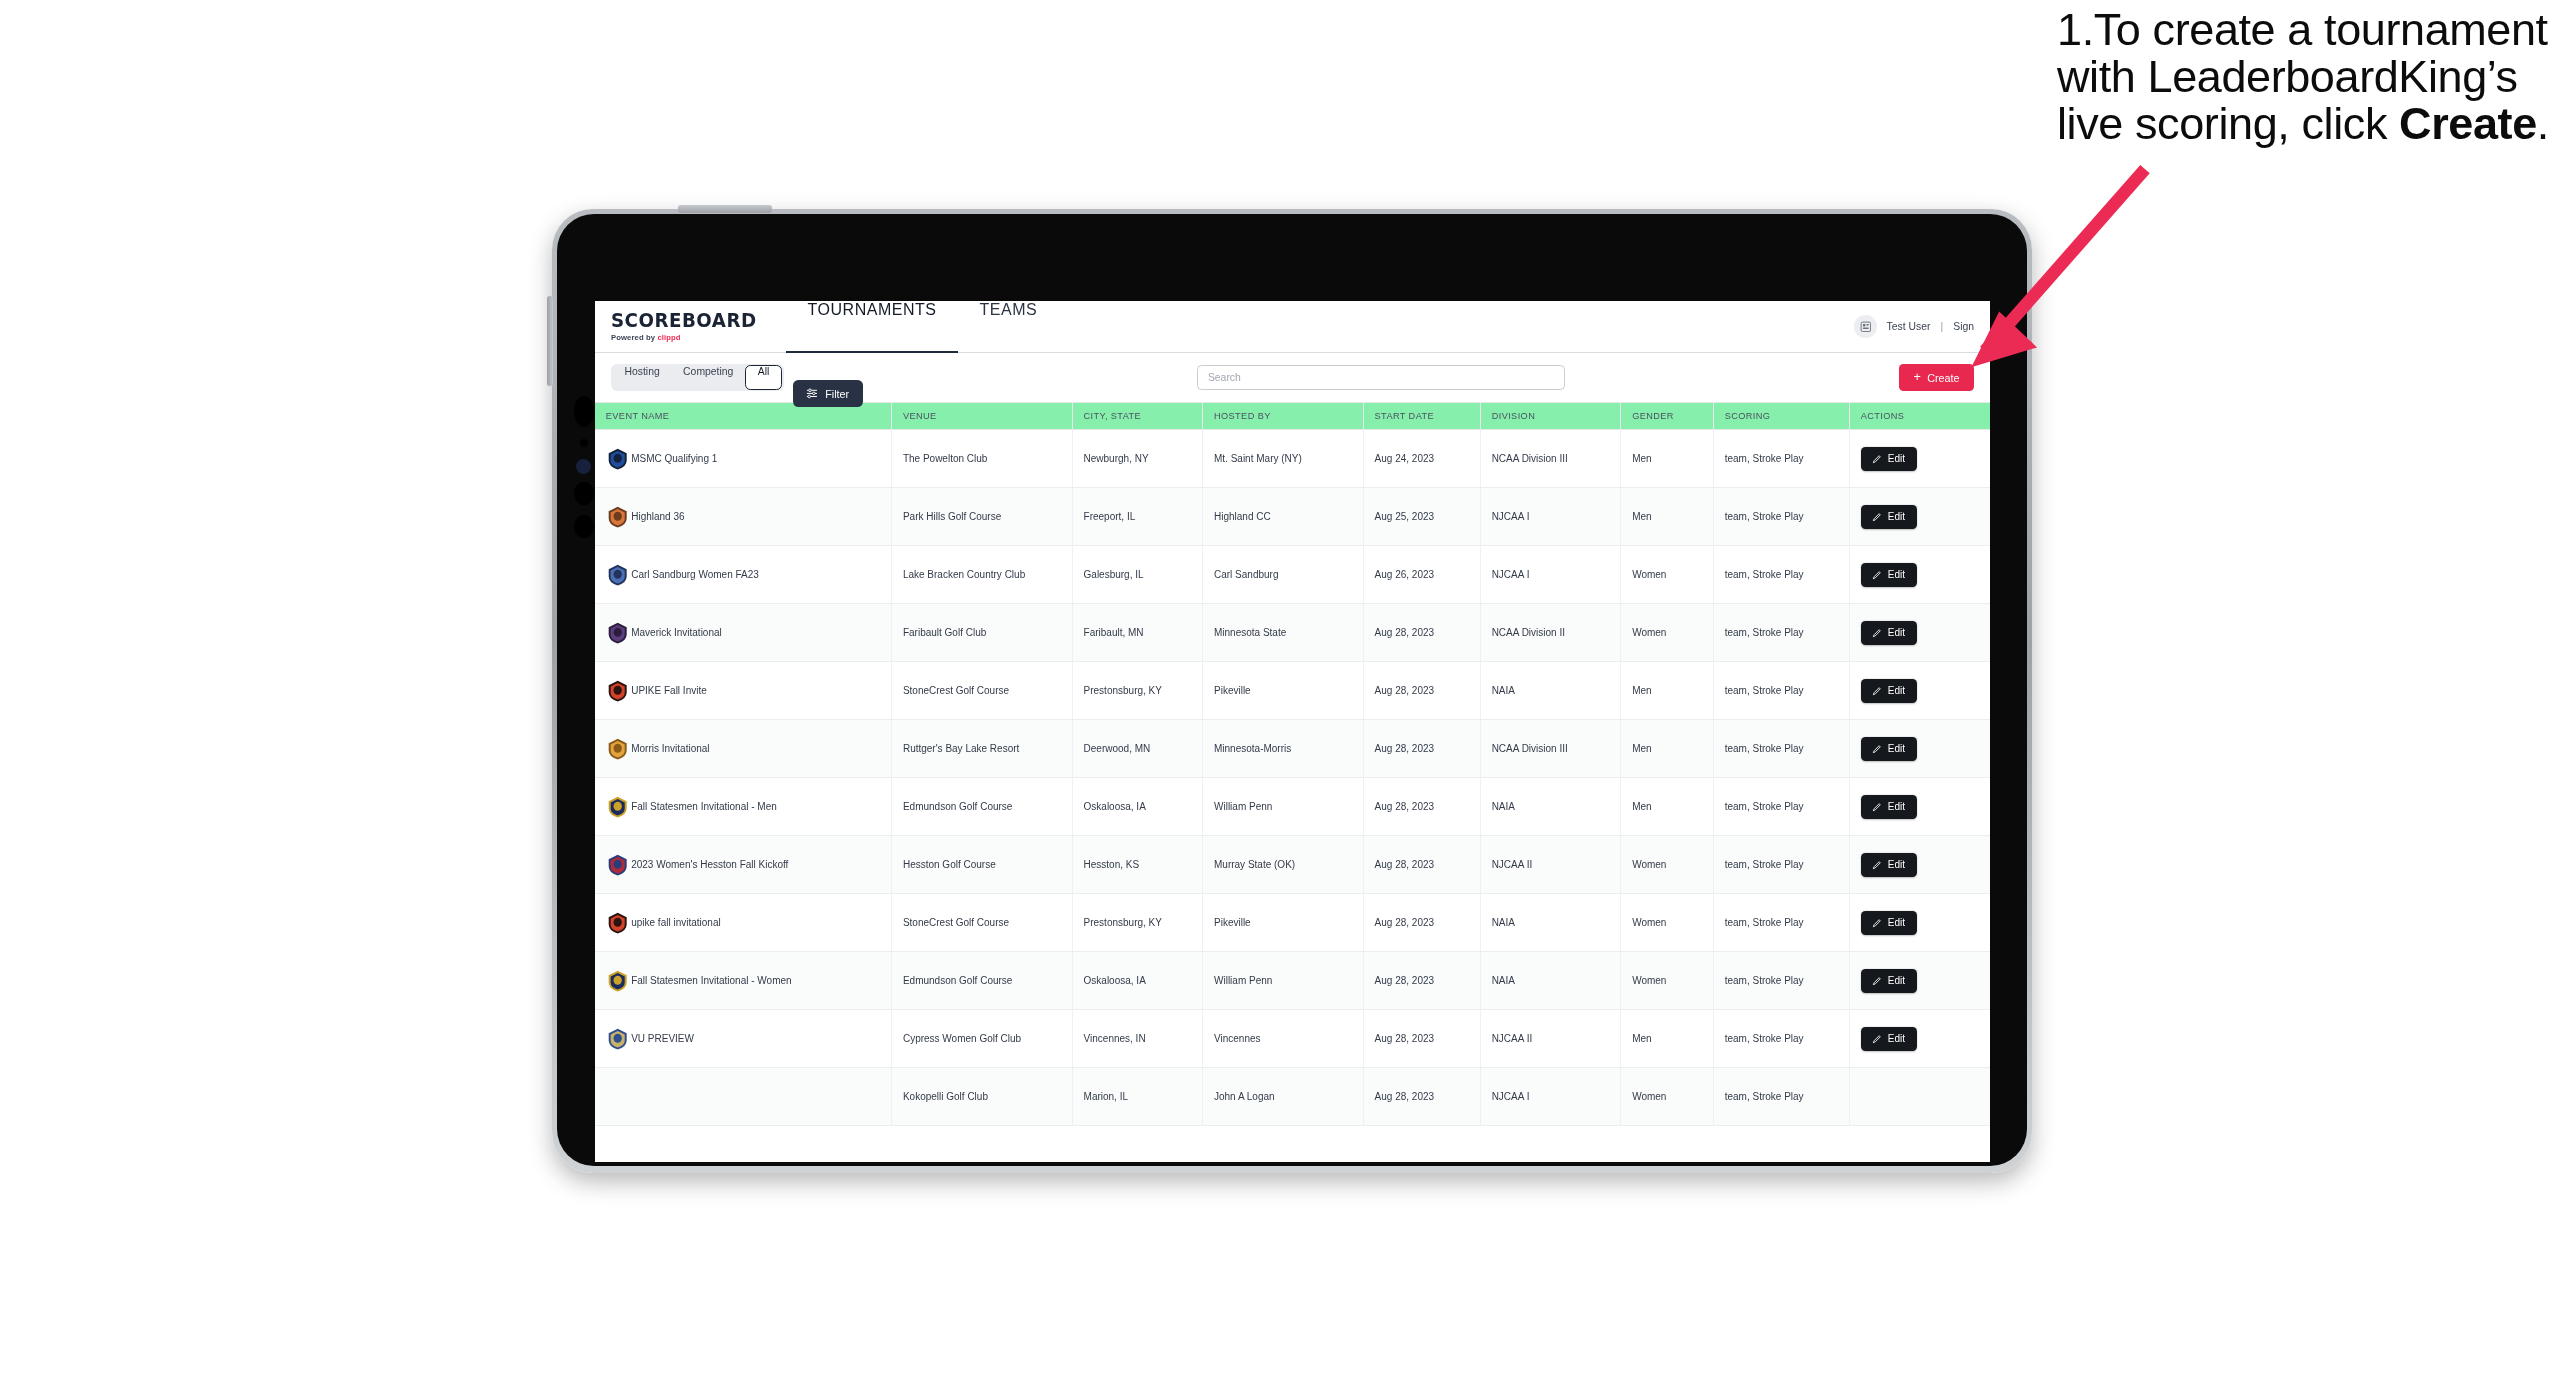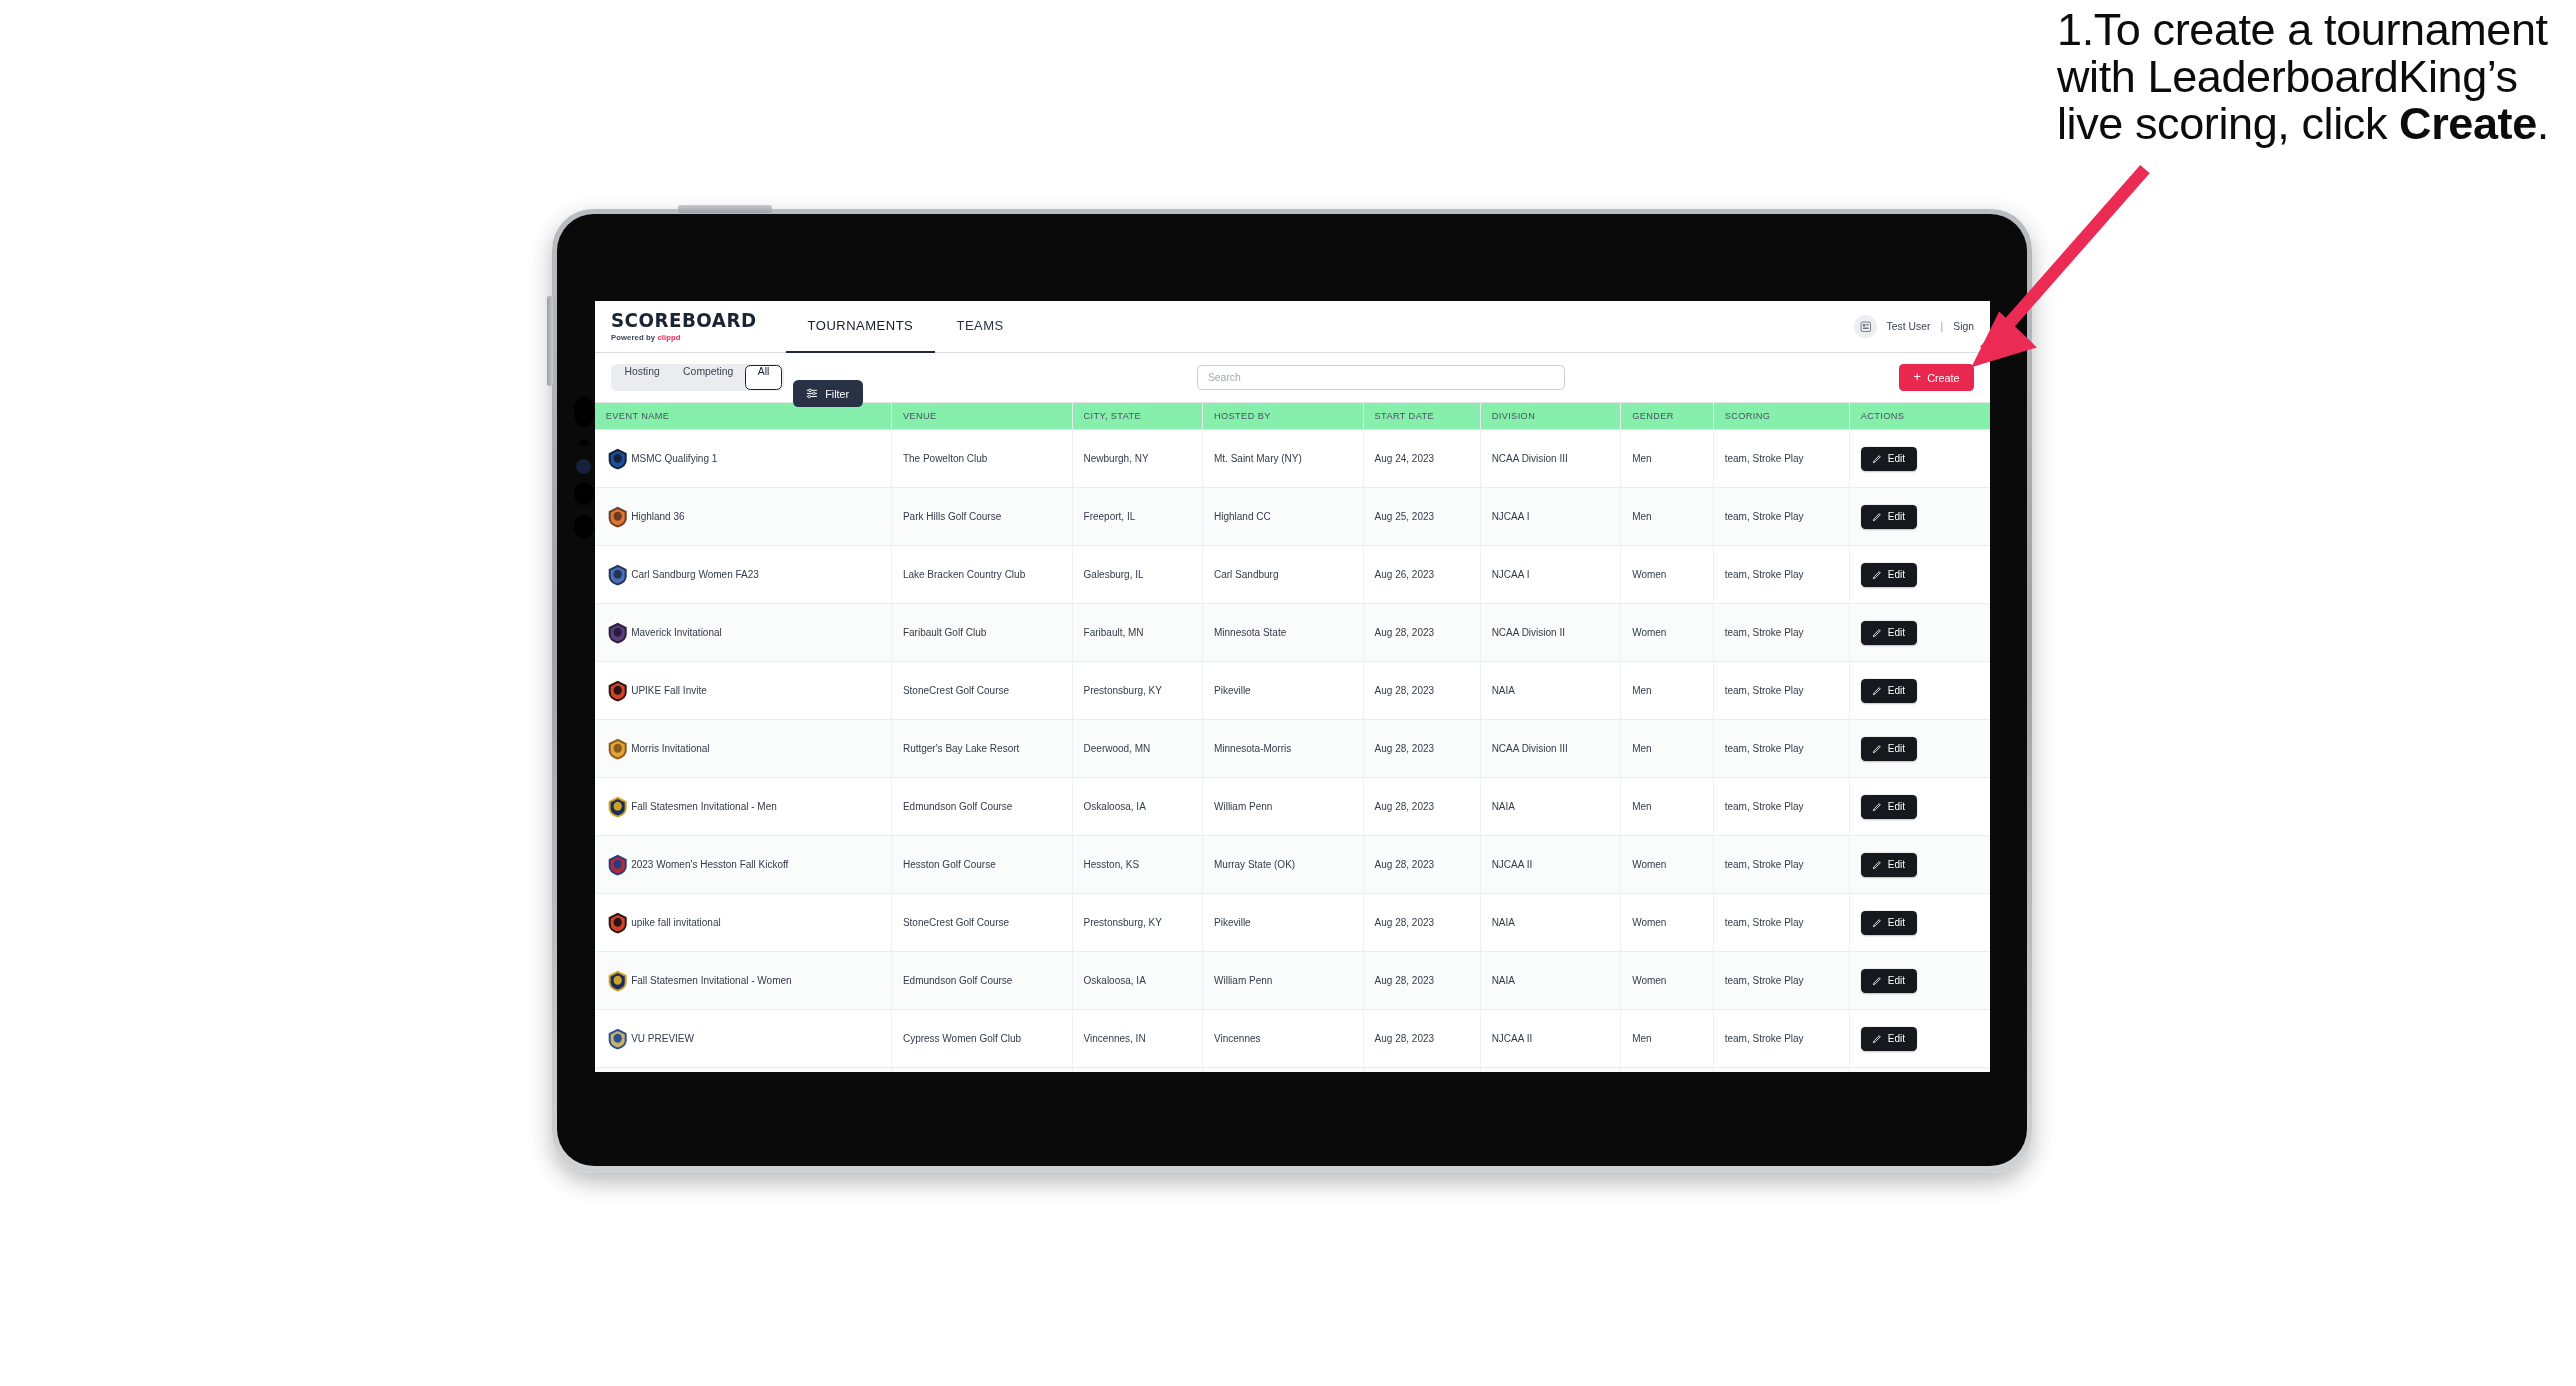--- a/index.html
+++ b/index.html
@@ -60,21 +60,21 @@
     background: #000;
     border-radius: 50%;
   }
 
   
   #app-screen {
     position: absolute;
     left: 595px;
     top: 301px;
     width: 1395px;
-    height: 771px;
+    height: 861px;
     background: #ffffff;
     overflow: hidden;
     box-shadow: 0 0 0 0.9px rgba(0,0,0,.07);
   }
 
   
   #app-navbar {
     height: 52px;
     border-bottom: 0.9px solid #d9dbe0;
     display: flex;
@@ -102,23 +102,23 @@
   #brand-tagline {
     font-size: 7.7px;
     color: #3d4455;
     margin-top: 2.7px;
     font-weight: 700;
     letter-spacing: 0.1px;
   }
   #brand-tagline .brand-clippd { color: #ec2b55; }
   .nav-tab {
     display: flex;
-    align-items: center;
+    align-items: flex-start;
     padding: 0 21.6px;
-    font-size: 13px;
+    font-size: 16px;
     letter-spacing: 0.5px;
     color: #2b3445;
     border-bottom: 2.7px solid transparent;
     margin-bottom: -0.9px;
     cursor: pointer;
   }
   .nav-tab.active {
     border-bottom-color: #20293c;
     color: #141b29;
   }

